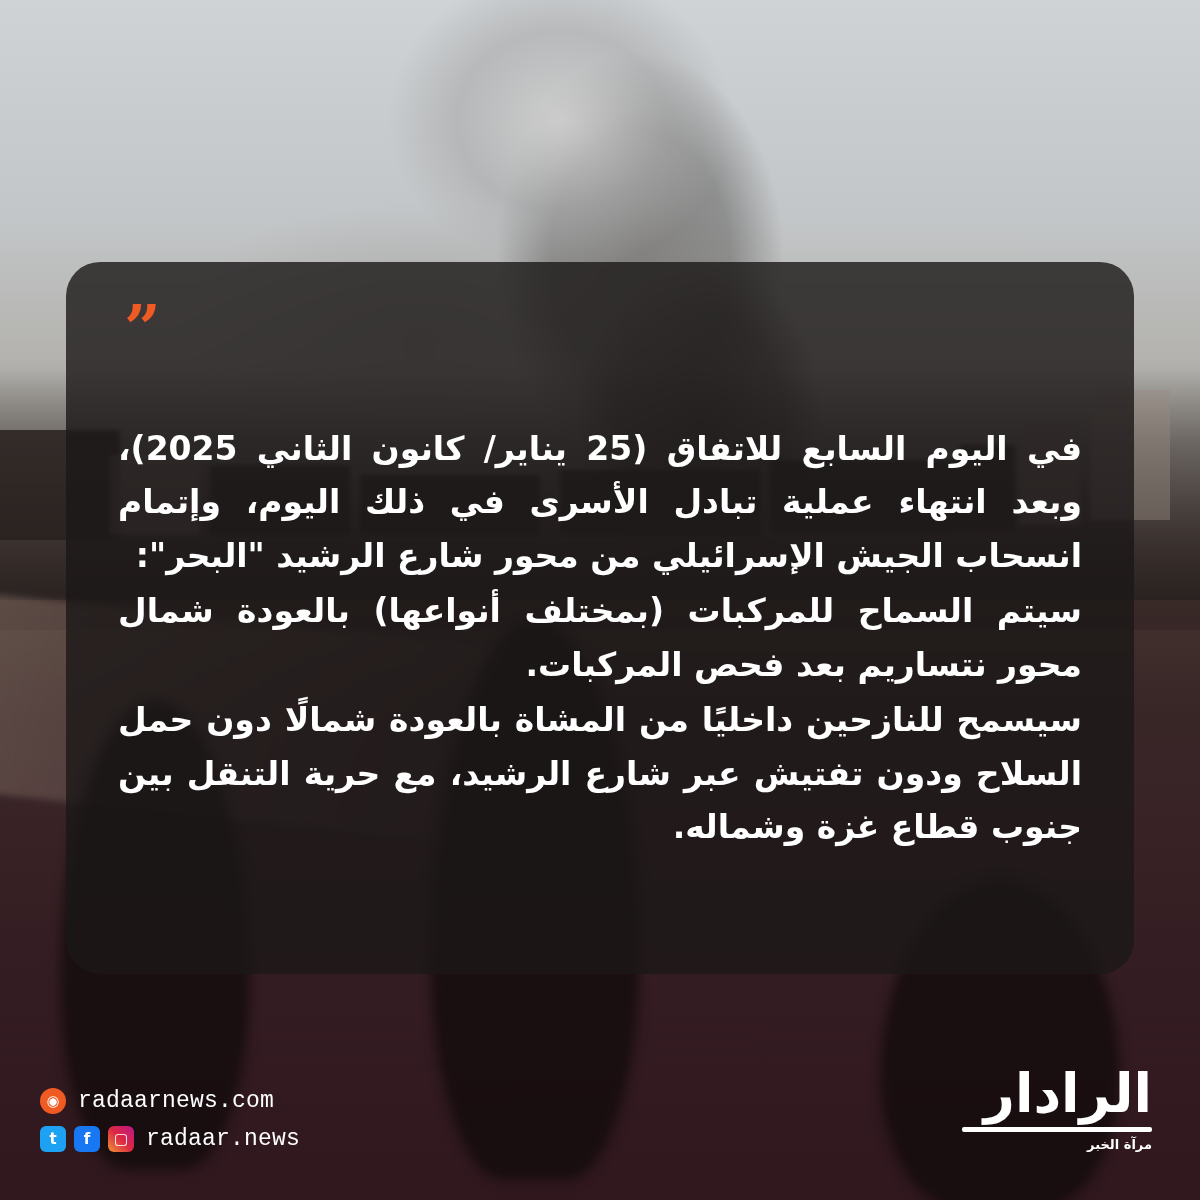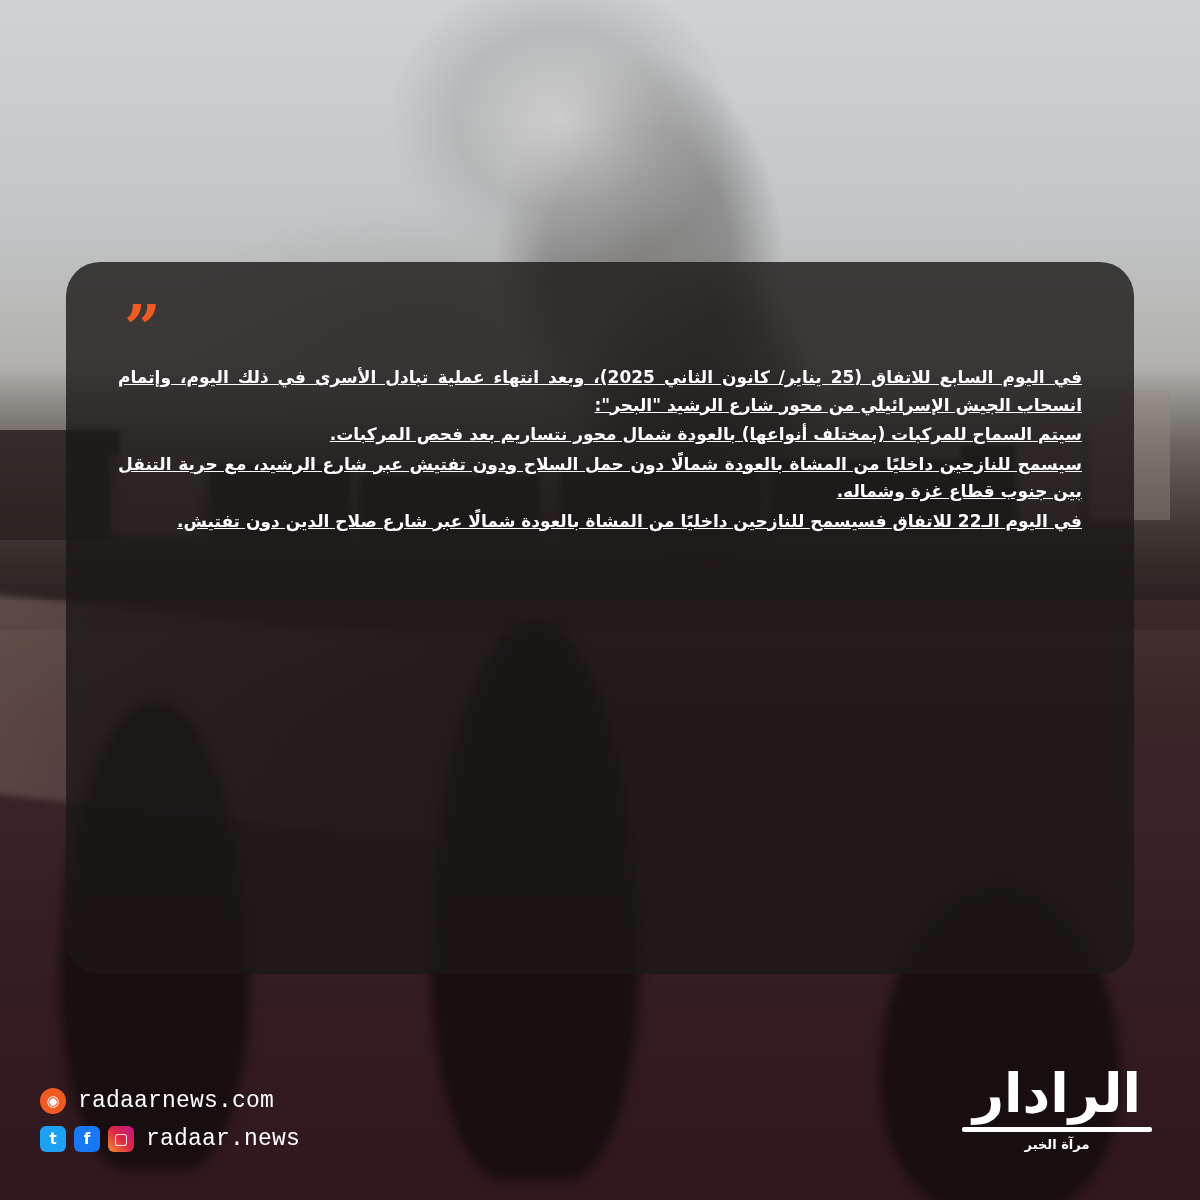--- a/index.html
+++ b/index.html
@@ -90,29 +90,28 @@
     position: absolute;
     top: 44px;
     left: 58px;
     color: #f05a23;
     font-size: 64px;
     line-height: 0.7;
     font-weight: bold;
     font-family: "DejaVu Serif", "Liberation Serif", serif;
   }
   .body {
-    margin-top: 62px;
+    margin-top: 120px;
     color: #ffffff;
-    font-size: 17px;
+    font-size: 33px;
     font-weight: bold;
     line-height: 1.62;
     text-align: justify;
     text-justify: inter-word;
     direction: rtl;
-    text-decoration: underline;
   }
   .body p { margin: 0 0 2px 0; }
 
   
   .footer {
     position: absolute;
     left: 40px;
     bottom: 36px;
     color: #ffffff;
   }
@@ -144,21 +143,21 @@
   .ic.fb { background: #1877f2; }
   .ic.ig { background: linear-gradient(45deg,#f09433,#dc2743 50%,#bc1888); }
   .soc-group { display: flex; gap: 8px; }
 
   
   .logo {
     position: absolute;
     right: 48px;
     bottom: 48px;
     width: 190px;
-    text-align: center;
+    text-align: right;
     color: #ffffff;
     direction: rtl;
   }
   .logo-main {
     font-size: 54px;
     font-weight: bold;
     letter-spacing: -2px;
     line-height: 1;
     font-family: "DejaVu Sans", sans-serif;
   }
@@ -196,21 +195,20 @@
     <div class="fig" style="left:430px; top:620px; width:210px; height:560px;"></div>
     <div class="fig" style="left:880px; top:880px; width:240px; height:330px;"></div>
   </div>
 
   <div class="card">
     <div class="quote-mark">”</div>
     <div class="body">
       <p>في اليوم السابع للاتفاق (25 يناير/ كانون الثاني 2025)، وبعد انتهاء عملية تبادل الأسرى في ذلك اليوم، وإتمام انسحاب الجيش الإسرائيلي من محور شارع الرشيد "البحر":</p>
       <p>سيتم السماح للمركبات (بمختلف أنواعها) بالعودة شمال محور نتساريم بعد فحص المركبات.</p>
       <p>سيسمح للنازحين داخليًا من المشاة بالعودة شمالًا دون حمل السلاح ودون تفتيش عبر شارع الرشيد، مع حرية التنقل بين جنوب قطاع غزة وشماله.</p>
-      <p>في اليوم الـ22 للاتفاق فسيسمح للنازحين داخليًا من المشاة بالعودة شمالًا عبر شارع صلاح الدين دون تفتيش.</p>
     </div>
   </div>
 
   <div class="footer">
     <div class="f-row">
       <span class="ic globe">◉</span>
       <span class="txt">radaarnews.com</span>
     </div>
     <div class="f-row">
       <span class="soc-group">

